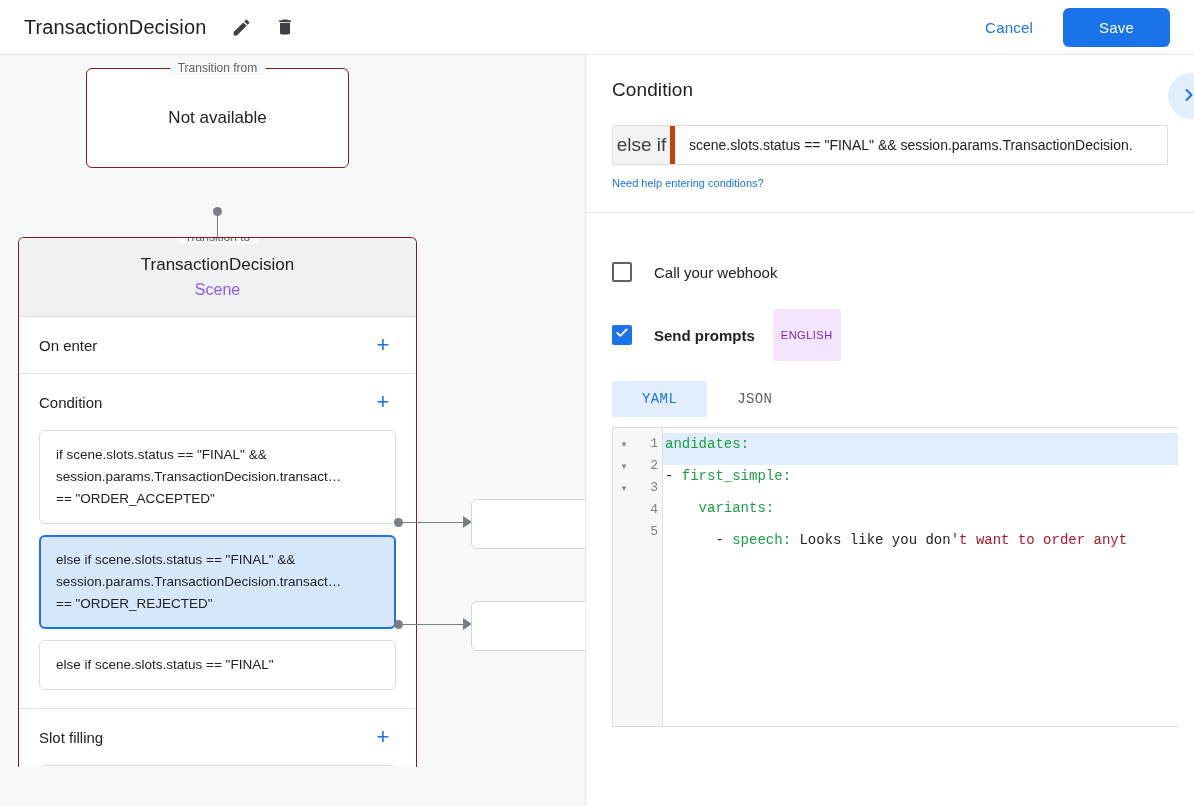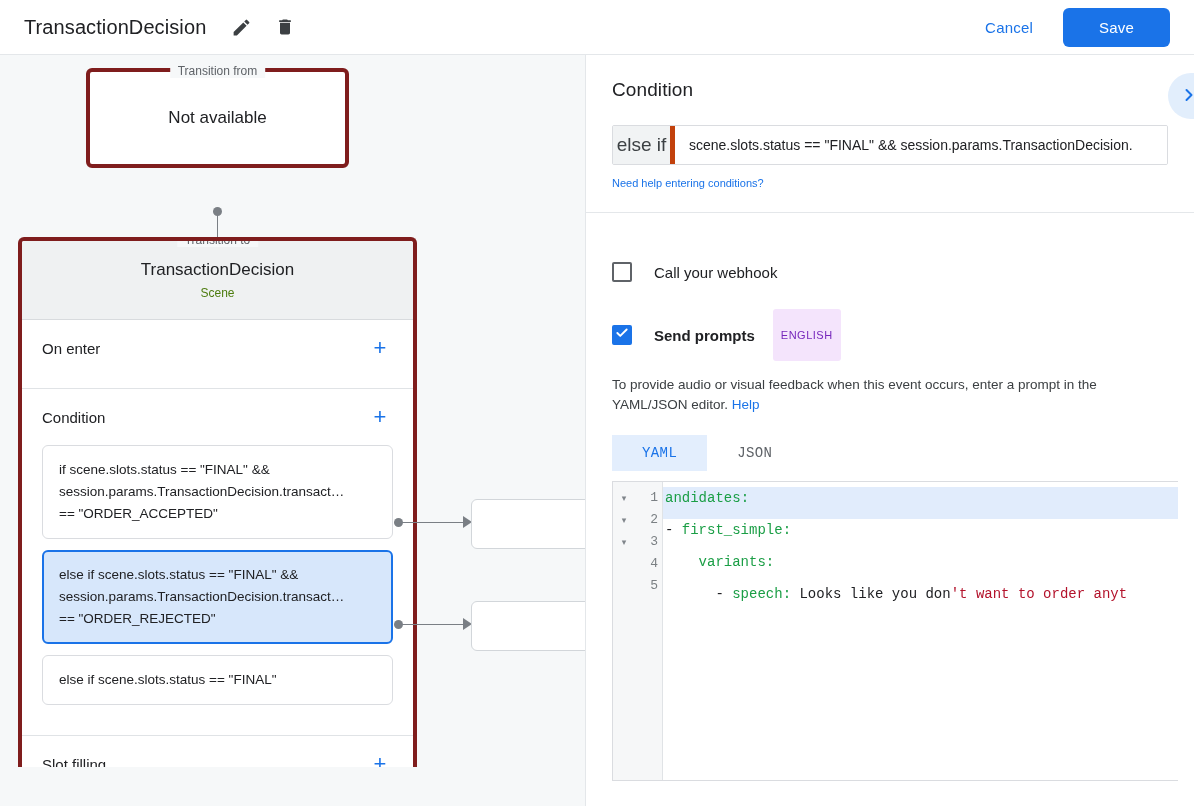--- a/index.html
+++ b/index.html
@@ -45,21 +45,21 @@
   
   .canvas {
     position: absolute; left: 0; top: 55px; width: 585px; height: 751px;
     background: #f6f8f9; overflow: hidden;
   }
   .canvas-inner { position: absolute; left: 0; top: 0; width: 700px; height: 900px; }
 
   
   .node {
     position: absolute;
-    border: 4px solid #7f1d1d; border-radius: 6px; background: #fff;
+    border: 1px solid #7f1d1d; border-radius: 6px; background: #fff;
   }
   .node-legend {
     position: absolute; top: -8px; left: 50%; transform: translateX(-50%);
     background: #f6f8f9; padding: 0 8px; font-size: 12px; color: #5f6368;
     white-space: nowrap;
   }
   #node-from {
     left: 86px; top: 13px; width: 263px; height: 100px;
   }
   #node-from .node-body {
@@ -70,23 +70,23 @@
   #node-to {
     left: 18px; top: 182px; width: 399px; height: 530px;
     background: #fff; border-radius: 6px 6px 0 0; border-bottom: none;
     overflow: hidden;
   }
   #node-to .scene-head {
     background: #eff1f2; height: 79px; border-bottom: 1px solid #d8dbde;
     display: flex; flex-direction: column; align-items: center; justify-content: center;
   }
   .scene-head .scene-title { font-size: 17px; color: #202124; margin-bottom: 6px; }
-  .scene-head .scene-sub { font-size: 12px; color: #4d7c0f; }
-
-  .section { border-bottom: 1px solid #e0e3e6; padding: 0 20px 12px 20px; }
+  .scene-head .scene-sub { font-size: 16px; color: #8b5cf6; }
+
+  .section { border-bottom: 1px solid #e0e3e6; padding: 0 20px 0 20px; }
   .section:last-child { border-bottom: none; }
   .section-head {
     display: flex; align-items: center; justify-content: space-between;
     height: 56px;
   }
   .section-head .section-title { font-size: 15px; color: #202124; }
   .plus-btn {
     width: 26px; height: 26px; display: flex; align-items: center; justify-content: center;
     color: #1a73e8; font-size: 22px; line-height: 1; cursor: pointer;
     background: transparent; border: none; font-family: "Liberation Sans", sans-serif;
@@ -365,24 +365,20 @@
           <span>
             <svg width="14" height="14" viewBox="0 0 24 24" fill="none" stroke="#ffffff" stroke-width="3.2" stroke-linecap="round" stroke-linejoin="round" aria-hidden="true">
               <polyline points="20 6 9 17 4 12"></polyline>
             </svg>
           </span>
         </div>
         <span class="check-label bold">Send prompts</span>
         <span class="lang-badge">ENGLISH</span>
       </div>
 
-      <div class="hint">
-        <span>To provide audio or visual feedback when this event occurs, enter a prompt in the YAML/JSON editor.</span>
-        <a>Help</a>
-      </div>
 
       <div class="tabs">
         <button class="tab active">YAML</button>
         <button class="tab">JSON</button>
       </div>
 
       <div class="editor">
         <div class="gutter-fold" id="gutter-fold">
             <div class="ln-row">▾</div>
             <div class="ln-row">▾</div>

